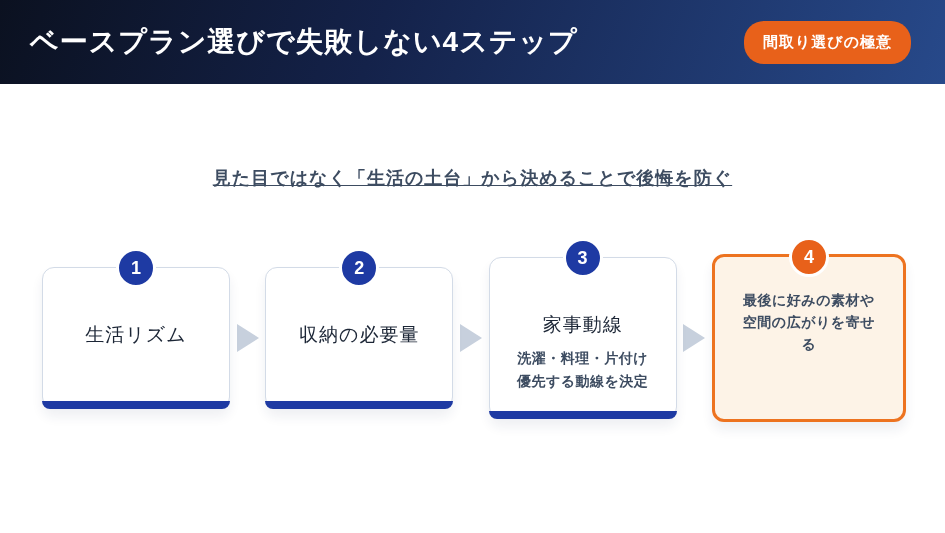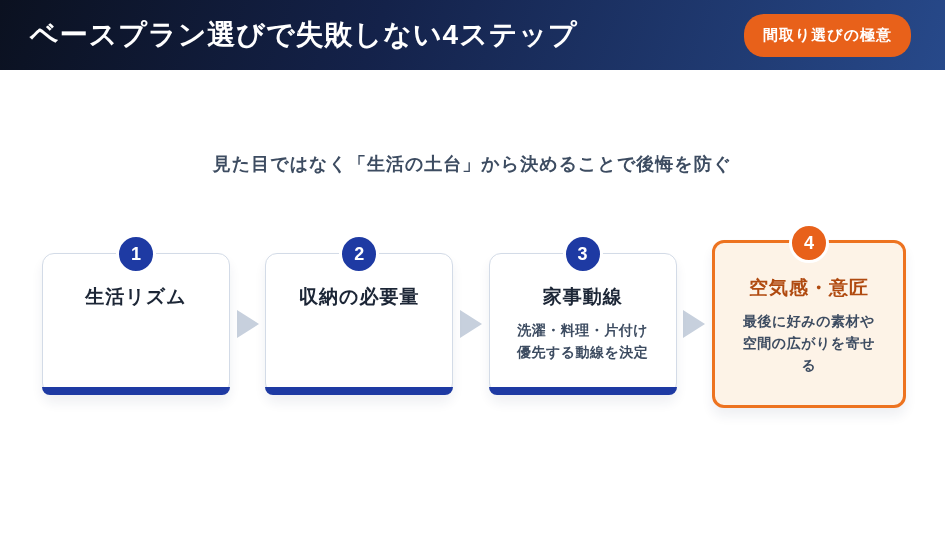--- a/index.html
+++ b/index.html
@@ -19,21 +19,21 @@
   *{margin:0;padding:0;box-sizing:border-box;}
   html,body{width:945px;height:533px;}
   body{
     font-family:"Liberation Sans","DejaVu Sans",sans-serif;
     background:#ffffff;
     overflow:hidden;
     position:relative;
   }
   
   .header{
-    height:70px;
+    height:84px;
     width:100%;
     background:linear-gradient(110deg,var(--header-start) 0%,var(--header-mid) 40%,var(--header-end) 100%);
     display:flex;
     align-items:center;
     justify-content:space-between;
     padding:0 34px 0 30px;
   }
   .header-title{
     color:#ffffff;
     font-size:28px;
@@ -52,20 +52,21 @@
     letter-spacing:1px;
   }
   
   .subtitle{
     margin-top:82px;
     text-align:center;
     color:var(--text-slate);
     font-size:18px;
     font-weight:bold;
     letter-spacing:1px;
+    text-decoration:underline;
   }
   
   .steps-row{
     margin-top:64px;
     display:flex;
     align-items:center;
     justify-content:space-between;
     padding:0 39px 0 42px;
   }
   .step-card{
@@ -104,24 +105,25 @@
     background:var(--blue);
     border:3px solid #ffffff;
     color:#ffffff;
     font-size:18px;
     font-weight:bold;
     display:flex;align-items:center;justify-content:center;
   }
   .step-card.highlight .step-circle{background:var(--badge-bg);}
   .card-title{
     font-size:19px;
-    font-weight:bold;
+    font-weight:normal;
     color:var(--title-dark);
     letter-spacing:1px;
     margin-bottom:9px;
+    margin-top:24px;
   }
   .step-card.highlight .card-title{color:var(--orange-dark);}
   .card-desc{
     font-size:14px;
     font-weight:bold;
     color:var(--text-slate);
     line-height:1.58;
     white-space:pre-line;
     letter-spacing:0.5px;
   }
@@ -171,19 +173,18 @@
     <p class="card-desc">洗濯・料理・片付け
 優先する動線を決定</p>
   </div>
 
   <div class="arrow"></div>
 
   <div class="step-card highlight">
     <div class="step-circle">
       <span>4</span>
     </div>
-    <h3 class="card-title">空気感・意匠</h3>
     <p class="card-desc">最後に好みの素材や
 空間の広がりを寄せ
 る</p>
   </div>
 
 </div>
 
 </body></html>

